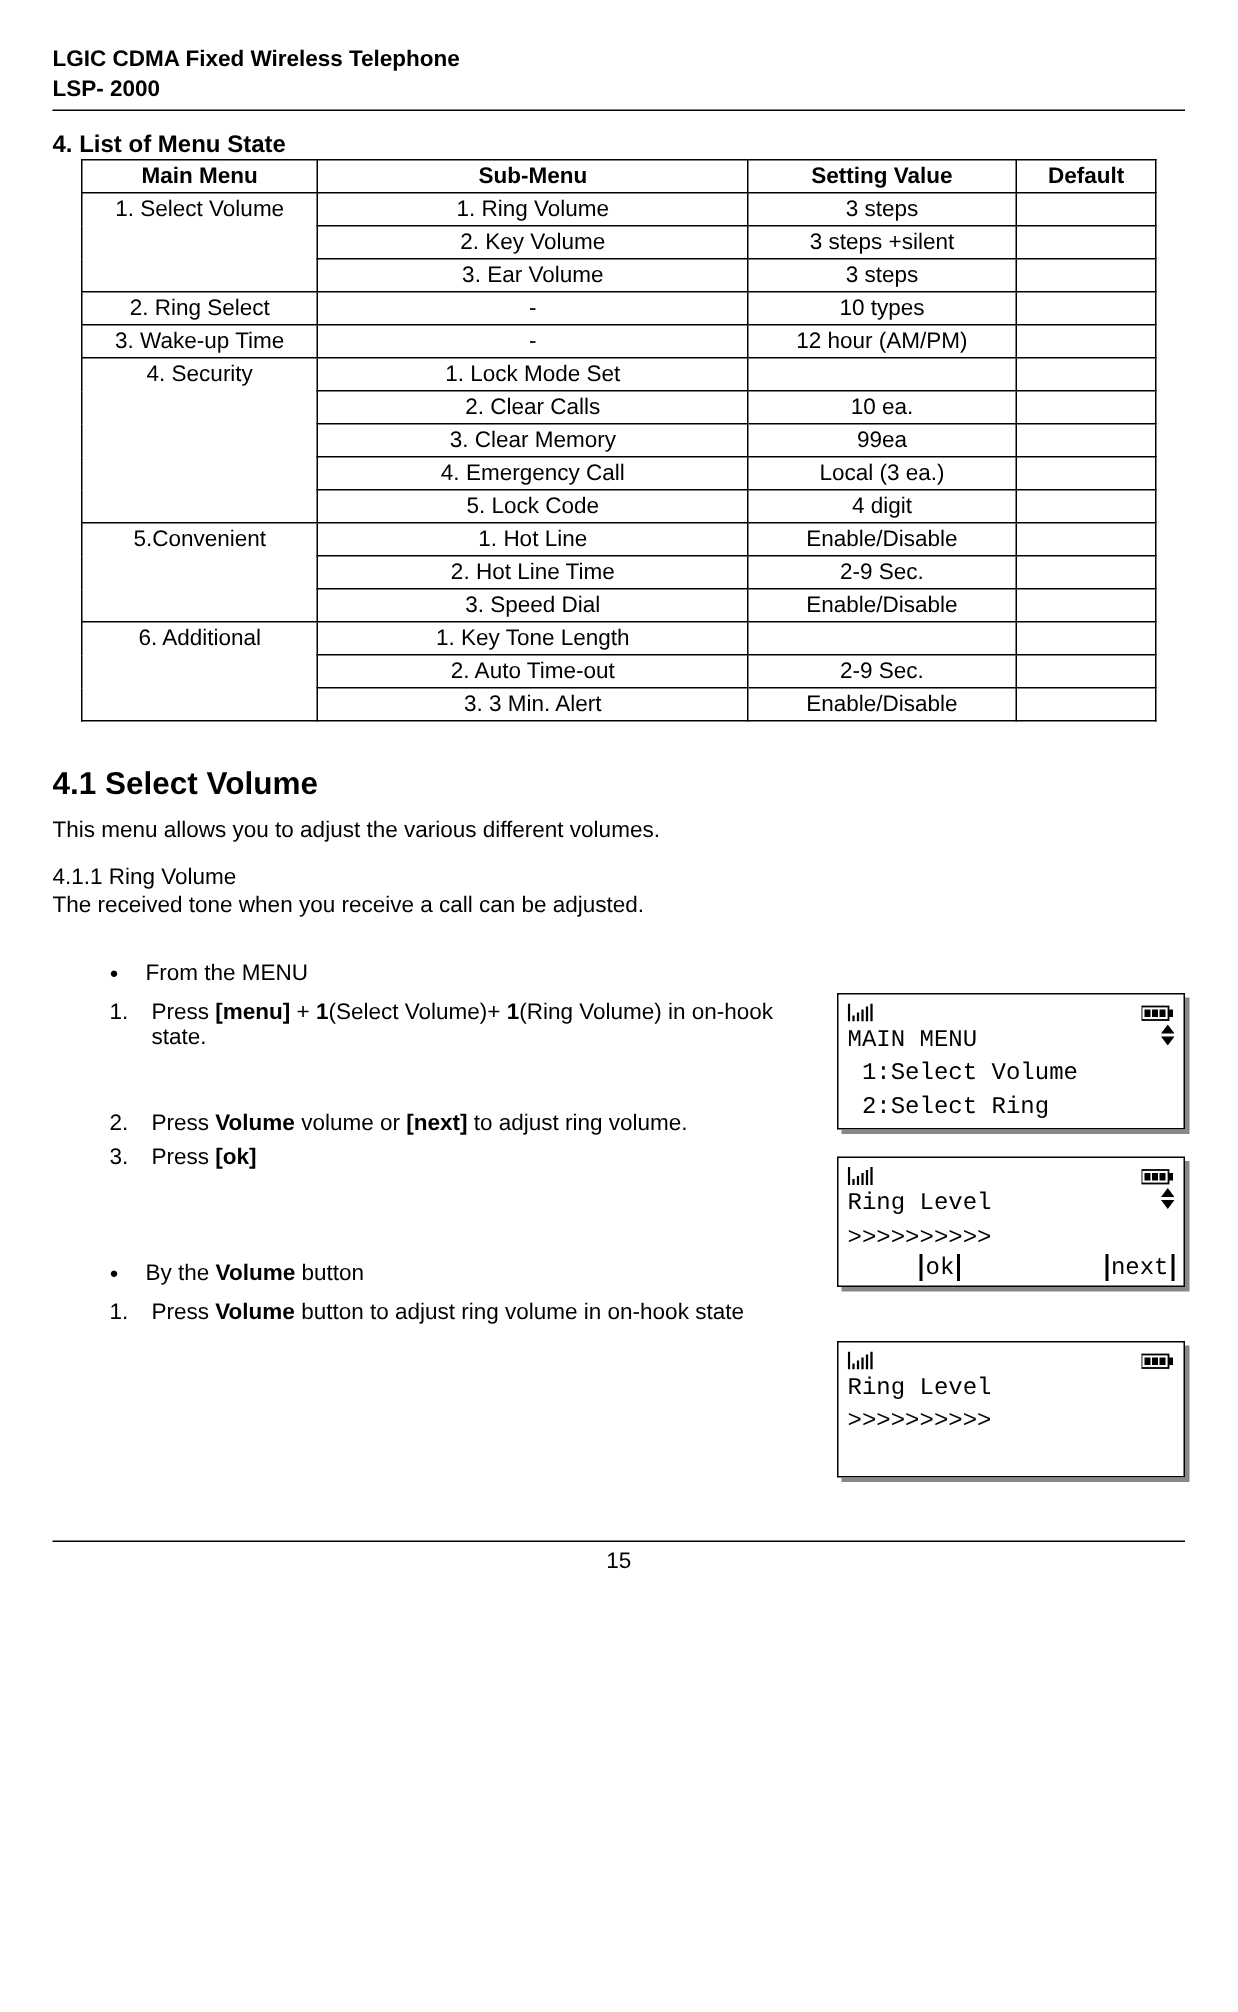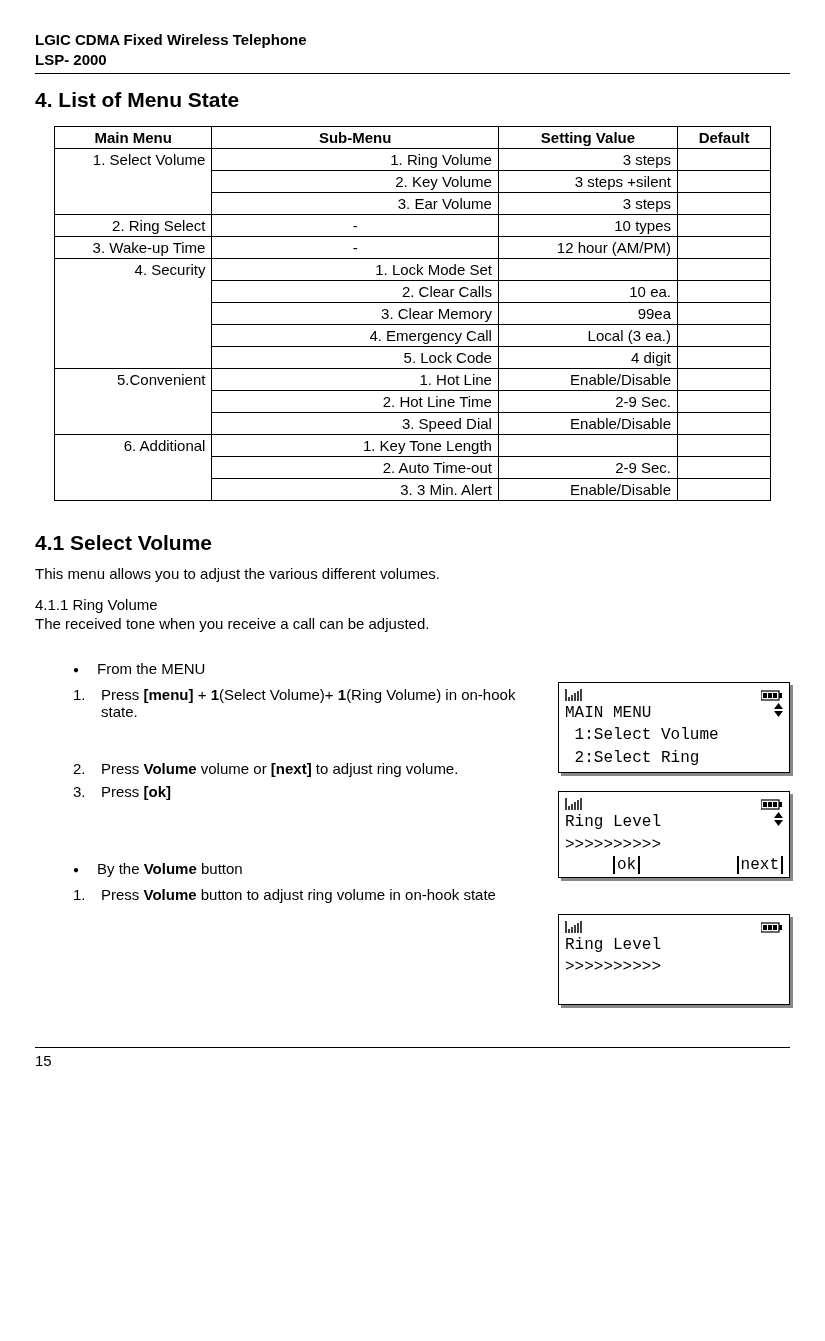--- a/index.html
+++ b/index.html
@@ -21,34 +21,34 @@
     border: 0;
     border-top: 1.5px solid #000;
     margin: 4px 0 14px 0;
   }
   .footer-rule {
     border: 0;
     border-top: 1.5px solid #000;
     margin: 24px 0 4px 0;
   }
   h2.section-title {
-    font-size: 21px;
+    font-size: 16px;
     font-weight: bold;
-    margin: 0 0 14px 0;
+    margin: 0 0 0 0;
   }
   table.menu-table {
     border-collapse: collapse;
     width: 95%;
     margin: 0 auto 30px auto;
     font-size: 15px;
   }
   table.menu-table th, table.menu-table td {
     border: 1px solid #000;
     padding: 2px 6px;
-    text-align: right;
+    text-align: center;
     vertical-align: top;
   }
   table.menu-table th {
     text-align: center;
     font-weight: bold;
   }
   table.menu-table td.center {
     text-align: center;
   }
   h3.sub-title {
@@ -129,20 +129,21 @@
   }
   .softkey {
     border-left: 2px solid #000;
     border-right: 2px solid #000;
     padding: 0 2px;
     height: 18px;
     line-height: 18px;
     margin-left: 48px;
   }
   .page-num {
+    text-align: center;
     font-size: 15px;
     margin-top: 2px;
   }
   .signal-icon, .battery-icon, .updown-icon { display:inline-block; }
 </style>
 </head>
 <body>
 
 <div class="doc-header">
   <div>LGIC CDMA Fixed Wireless Telephone</div>

